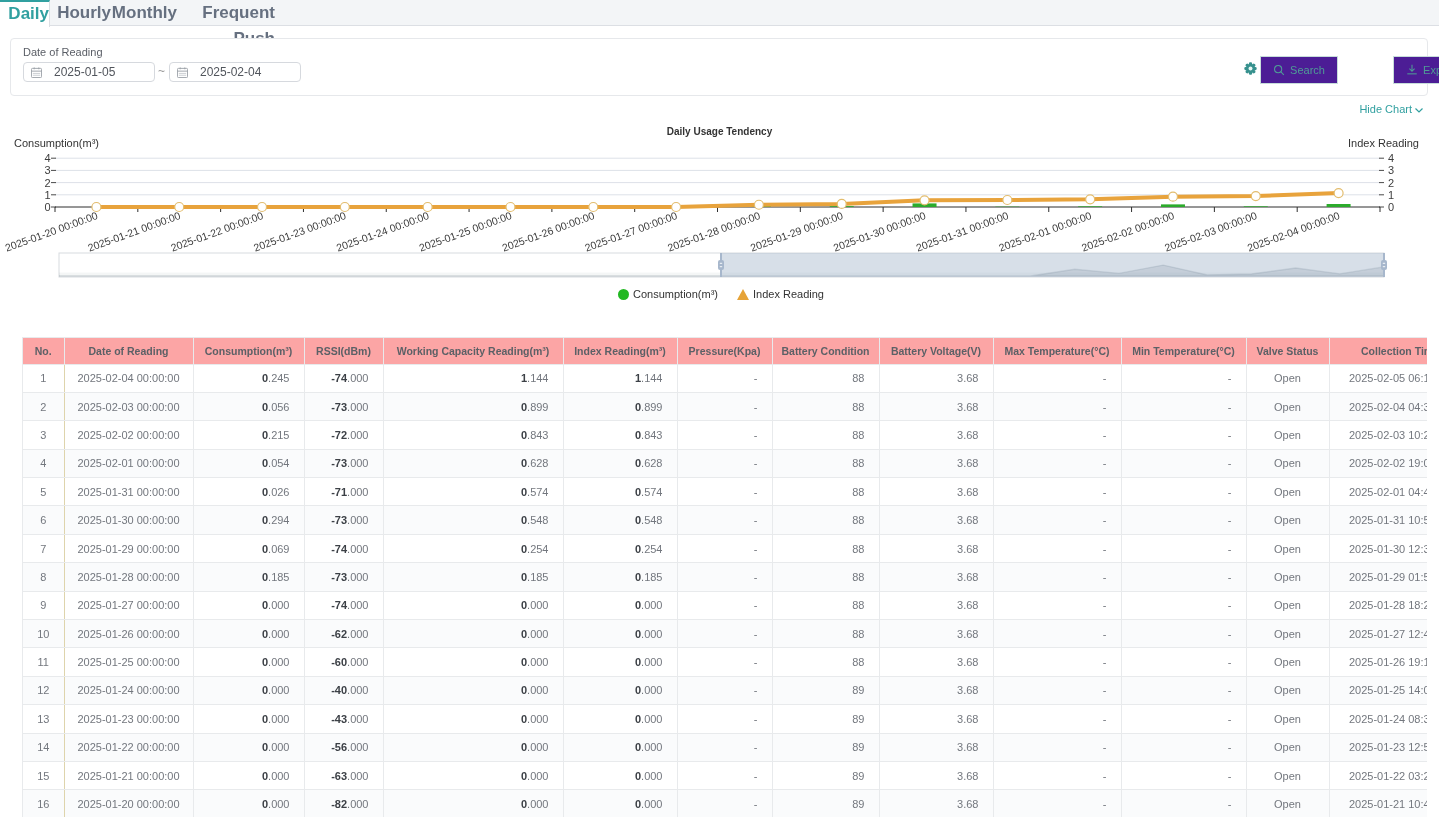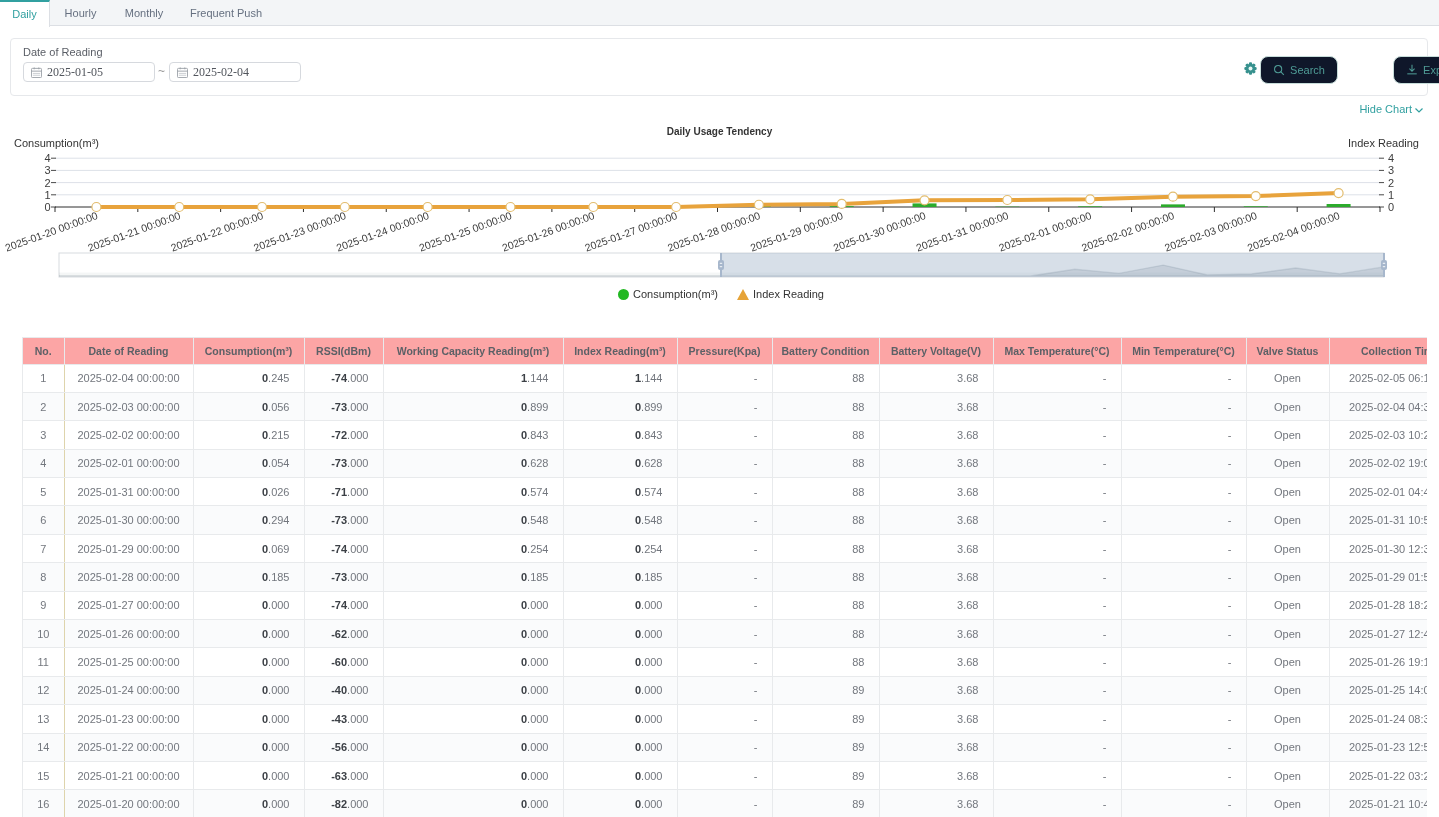--- a/index.html
+++ b/index.html
@@ -1,31 +1,31 @@
 <!DOCTYPE html>
 <html><head>
 <meta charset="utf-8">
 <style>
 * { margin:0; padding:0; box-sizing:border-box; }
 html,body { width:1439px; height:817px; background:#fff; font-family:"Liberation Sans",sans-serif; overflow:hidden; }
 body { position:relative; }
 
 
 .tabbar { position:absolute; left:0; top:0; width:1439px; height:26px; background:#f3f5f7; border-bottom:1px solid #dcdfe4; }
-.tab { position:absolute; top:0; height:26px; line-height:26px; font-size:11px; color:#667080; text-align:center; }
+.tab { position:absolute; top:0; height:26px; line-height:26px; font-size:17px; color:#667080; text-align:right;font-weight:bold; }
 .tab.active { background:#fff; color:#31a0a0; border-right:1px solid #dcdfe4; border-top:2px solid #31a0a0; height:27px; line-height:24px; }
 
 
 .card { position:absolute; left:10px; top:38px; width:1418px; height:58px; background:#fff; border:1px solid #e6e8eb; border-radius:4px; }
 .flabel { position:absolute; left:12px; top:7px; font-size:11px; color:#5a5e66; }
 .dinput { position:absolute; top:23px; height:20px; width:132px; border:1px solid #d6d9de; border-radius:4px; background:#fff; font-size:12px; color:#51555c; line-height:18px; }
 .dinput .cal { position:absolute; left:7px; top:4px; width:11px; height:11px; }
-.dinput .dtxt { position:absolute; left:23px; top:0;font-family:Liberation Serif, serif; }
+.dinput .dtxt { position:absolute; left:30px; top:0; }
 .tilde { position:absolute; left:147px; top:25px; font-size:12px; color:#999; }
-.btn { position:absolute; top:17px; height:28px; border:1px solid #c7ddda; border-radius:8px; background:#0f172a; color:#4f9c96; font-size:11px; text-align:center; line-height:26px; }
+.btn { position:absolute; top:17px; height:28px; border:1px solid #c7ddda; border-radius:0; background:#4c1d95; color:#4f9c96; font-size:11px; text-align:center; line-height:26px; }
 
 
 .hidechart { position:absolute; top:103px; right:15px; font-size:11px; color:#31a0a0;margin-left:8px; }
 .ctitle { position:absolute; left:0; top:126px; width:1439px; text-align:center; font-size:10px; font-weight:bold; color:#333; }
 .axname { position:absolute; top:137px; font-size:11px; color:#333; }
 .legend { position:absolute; top:288px; left:0; width:1439px; height:14px; font-size:11px; color:#333; }
 
 
 .twrap { position:absolute; left:22px; top:337px; width:1405px; height:480px; overflow:hidden; border-top:1px solid #e8eaec; border-left:1px solid #e8eaec; }
 table { border-collapse:collapse; table-layout:fixed; width:1448px; font-size:11px; }

